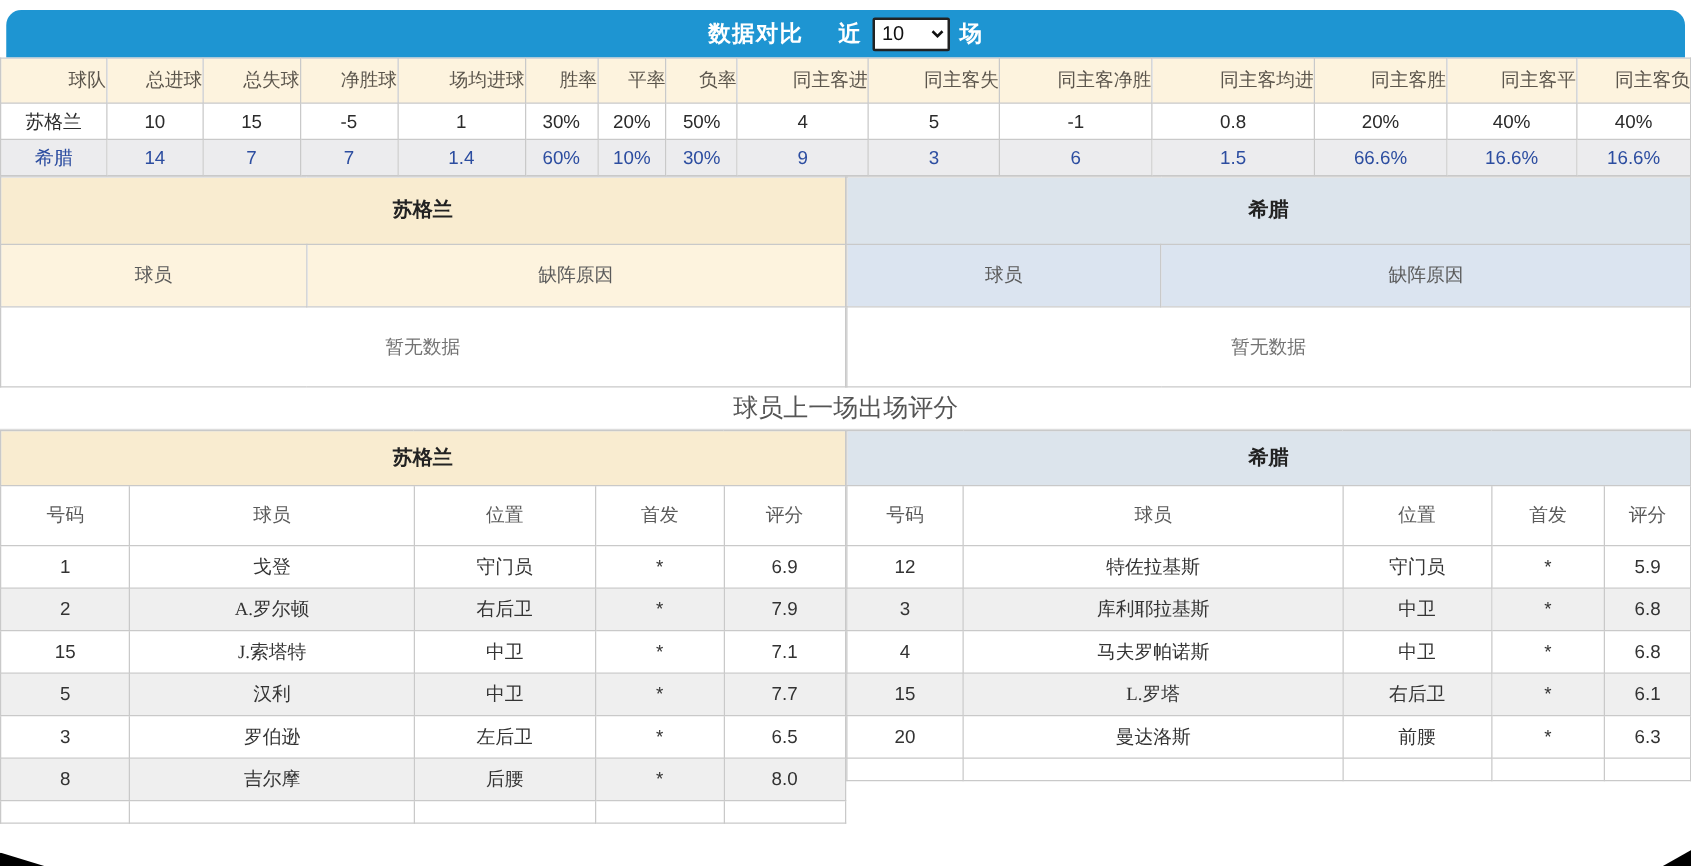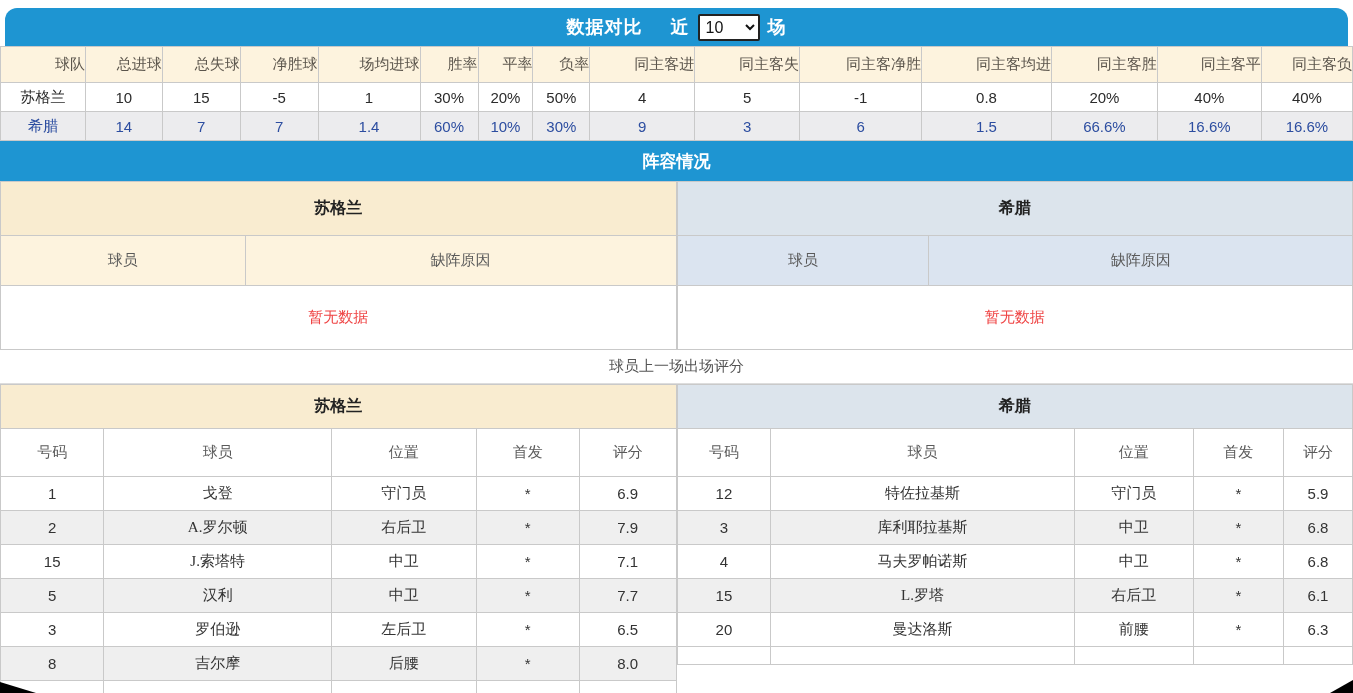--- a/index.html
+++ b/index.html
@@ -36,30 +36,30 @@
 
   
   .split { display: flex; width: 100%; }
   .half { width: 50%; }
 
   
   .lineup-table .team-head td { height: 54px; font-size: 16px; font-weight: bold;
     color: #222; font-family: "Liberation Serif", "DejaVu Serif", serif; }
   .lineup-table .sub-head td { height: 50px; font-size: 15px; color: #5a5a5a;
     font-family: "Liberation Serif", "DejaVu Serif", serif; }
-  .lineup-table .empty-row td { height: 64px; background: #fff; color: #ef4444;
+  .lineup-table .empty-row td { height: 64px; background: #fff; color: #737373;
     font-size: 15px; font-family: "Liberation Serif", "DejaVu Serif", serif; }
   .home-theme .team-head td { background: #f9ecd0; }
   .home-theme .sub-head td { background: #fdf3de; }
   .away-theme .team-head td { background: #dce4ec; }
   .away-theme .sub-head td { background: #dbe4f0; }
 
   
   .rating-title { height: 34px; display: flex; align-items: center; justify-content: center;
-    color: #555; font-size: 15px; background: #fff; border-bottom: 1px solid #ddd;
+    color: #555; font-size: 20px; background: #fff; border-bottom: 1px solid #ddd;
     font-family: "Liberation Serif", "DejaVu Serif", serif; }
   .players-table .team-head td { height: 44px; font-size: 16px; font-weight: bold;
     color: #222; font-family: "Liberation Serif", "DejaVu Serif", serif; }
   .players-table .col-head td { height: 48px; font-size: 15px; color: #5a5a5a;
     font-family: "Liberation Serif", "DejaVu Serif", serif; }
   .players-table .p-row td { height: 34px; font-size: 15px; color: #333; }
   .players-table .p-row .cn { font-family: "Liberation Serif", "DejaVu Serif", serif; text-align: center; }
   .players-table .p-row:nth-child(odd) td { background: #fff; }
   .players-table .p-row:nth-child(even) td { background: #efefef; }
   .players-table .stub-row td { height: 18px; background: #fff; }
@@ -152,23 +152,20 @@
       <td>3</td>
       <td>6</td>
       <td>1.5</td>
       <td>66.6%</td>
       <td>16.6%</td>
       <td>16.6%</td>
     </tr>
   </tbody>
     </table>
 
-  <div class="blue-bar section-bar">
-    <span>阵容情况</span>
-  </div>
 
   <div class="split">
     <div class="half">
       <table class="lineup-table home-theme">
         <colgroup>
             <col style="width:36.2%">
             <col style="width:63.8%">
           </colgroup>
         <tbody>
             <tr class="team-head">

